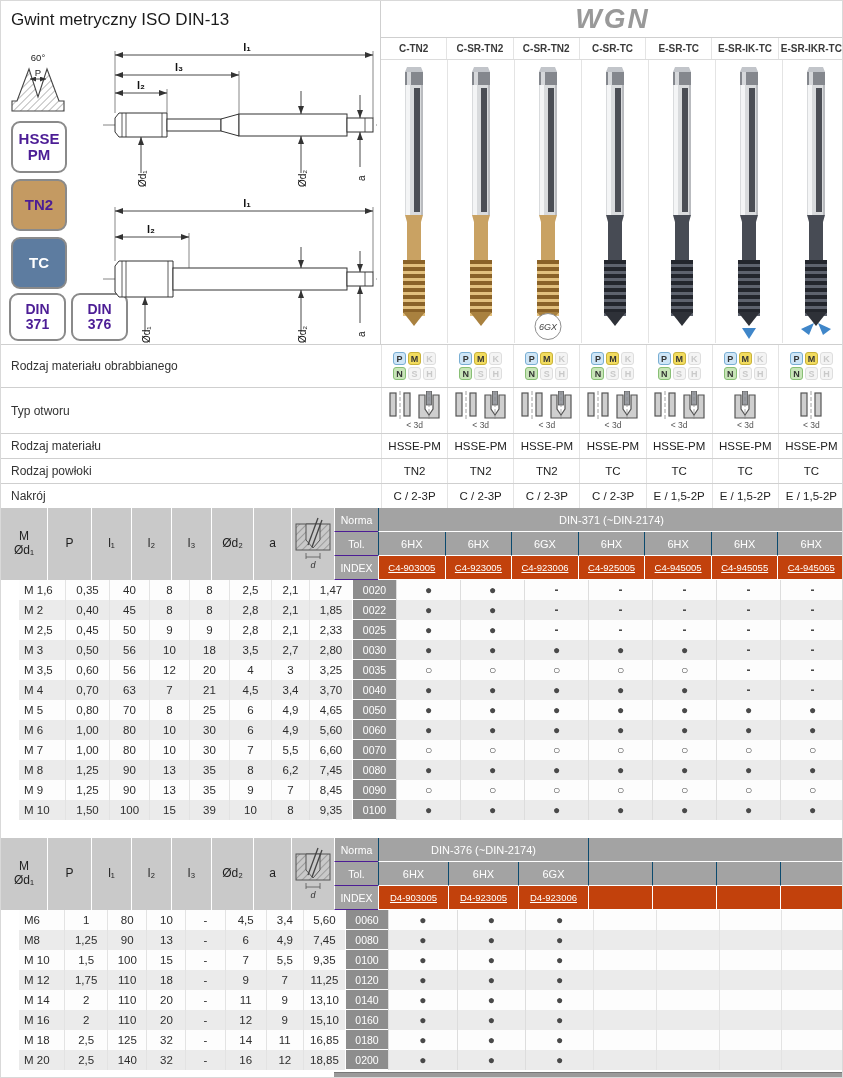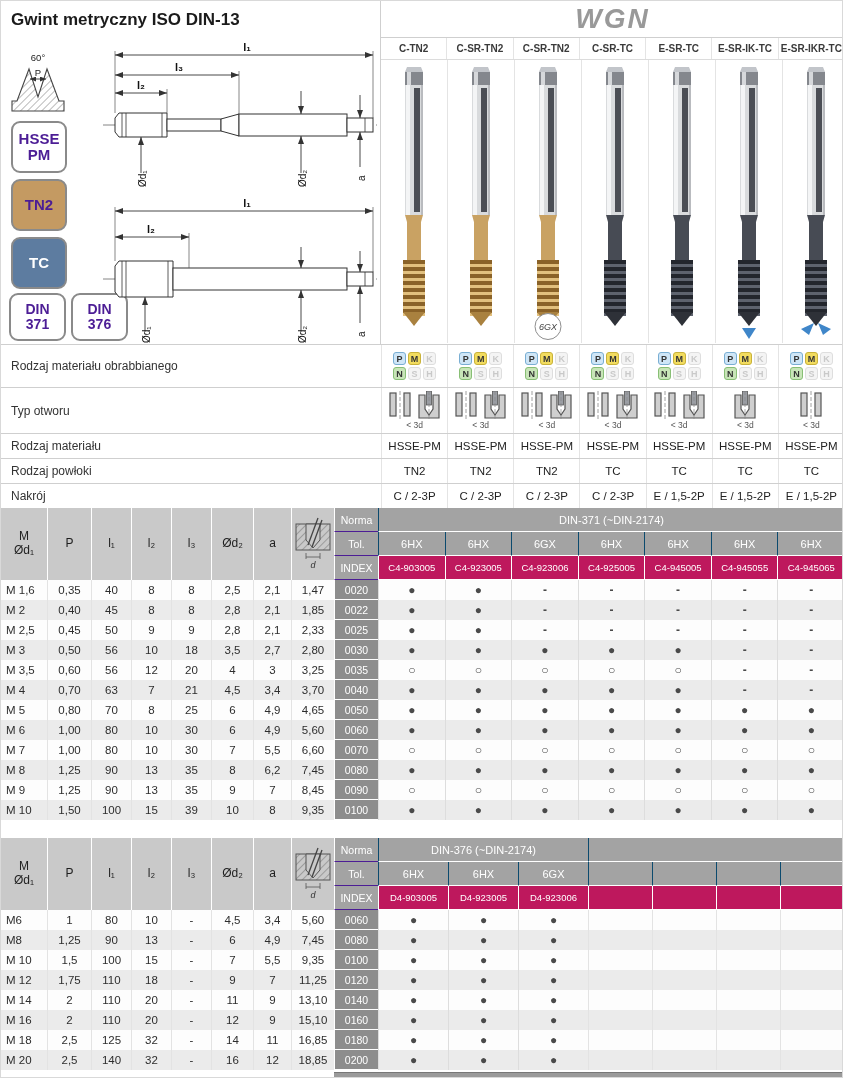--- a/index.html
+++ b/index.html
@@ -1,21 +1,21 @@
 <!DOCTYPE html>
 <html><head>
 <meta charset="utf-8">
 <style>
   html,body{margin:0;padding:0;background:#fff;font-family:"Liberation Sans","DejaVu Sans",sans-serif;}
   *{box-sizing:border-box;}
   .page{position:relative;width:843px;height:1078px;background:#fff;border:1px solid #d9d9d9;overflow:hidden;}
 
   
   .top-left{position:absolute;left:0;top:0;width:380px;height:343px;border-right:1px solid #cfcfcf;}
-  .title{position:absolute;left:10px;top:9px;font-size:17px;font-weight:bold;color:#1b1b1b;white-space:nowrap;}
+  .title{position:absolute;left:10px;top:9px;font-size:17px;font-weight:normal;color:#1b1b1b;white-space:nowrap;}
   .profile-icon{position:absolute;left:8px;top:50px;}
   .badge{position:absolute;display:flex;flex-direction:column;align-items:center;justify-content:center;
          border:2px solid #8a8a8a;border-radius:9px;font-weight:bold;color:#4c1d95;line-height:1.05;}
   .badge span{display:block;text-align:center;}
   .b-hsse{left:10px;top:120px;width:56px;height:52px;background:#fff;font-size:15px;}
   .b-tn2{left:10px;top:178px;width:56px;height:52px;font-size:15px;}
   .b-tc{left:10px;top:236px;width:56px;height:52px;font-size:15px;color:#fff;}
   .b-din1{left:8px;top:292px;width:57px;height:48px;background:#fff;font-size:14px;}
   .b-din2{left:70px;top:292px;width:57px;height:48px;background:#fff;font-size:14px;}
   .drwA{position:absolute;left:100px;top:38px;}
@@ -57,23 +57,23 @@
   .thead{display:flex;height:72px;}
   .th{background:#c9c9c9;border-left:1px solid #fff;display:flex;flex-direction:column;align-items:center;justify-content:center;
       font-size:12px;color:#1e1e1e;line-height:1.15;}
   .th:first-child{border-left:none;}
   .hright{flex:1;display:flex;flex-direction:column;}
   .hr{display:flex;height:24px;}
   .nlabel{width:44px;background:#a3a3a3;color:#fff;font-size:10.5px;display:flex;align-items:center;justify-content:center;
           border-left:1px solid #fff;border-bottom:1px solid #4c1d95;}
   .gcell{background:#a3a3a3;color:#fff;display:flex;align-items:center;justify-content:center;
          border-left:1px solid #0c4a6e;border-bottom:1px solid #fff;font-size:11px;}
-  .icell{background:#be185d;color:#fff;display:flex;align-items:center;justify-content:center;
-         border-left:1px solid #fff;border-bottom:1px solid #fff;font-size:9.5px;}
-  .tbody .trow{display:flex;height:20px;}
+  .icell{background:#c2410c;color:#fff;display:flex;align-items:center;justify-content:center;
+         border-left:1px solid #fff;border-bottom:1px solid #fff;font-size:9.5px;text-decoration:underline;}
+  .tbody .trow{display:flex;height:20px;margin-left:18px;}
   .tbody .trow:nth-child(odd){background:#fdfdfd;}
   .tbody .trow:nth-child(even){background:#ebebeb;}
   .td{display:flex;align-items:center;justify-content:center;font-size:11.5px;color:#2d2d2d;border-left:1px solid #e3e3e3;}
   .td.c-m{justify-content:flex-start;padding-left:5px;border-left:none;}
   .c-m{width:46px}.c-p{width:44px}.c-l1{width:40px}.c-l2{width:40px}.c-l3{width:40px}.c-d2{width:42px}.c-a{width:38px}.c-dr{width:43px}
   .c-code{width:44px;background:#8d8d8d;color:#fff;font-size:10.5px;display:flex;align-items:center;justify-content:center;
           border-left:1px solid #fff;border-bottom:1px solid #fff;}
   .c-f{flex:1}.c-b3{width:70px}.c-e{width:64px}
   .bul{font-size:12px;color:#4a4a4a;border-left:1px solid #ddd;}
   .bul.dash{font-weight:bold;font-size:12px;}

